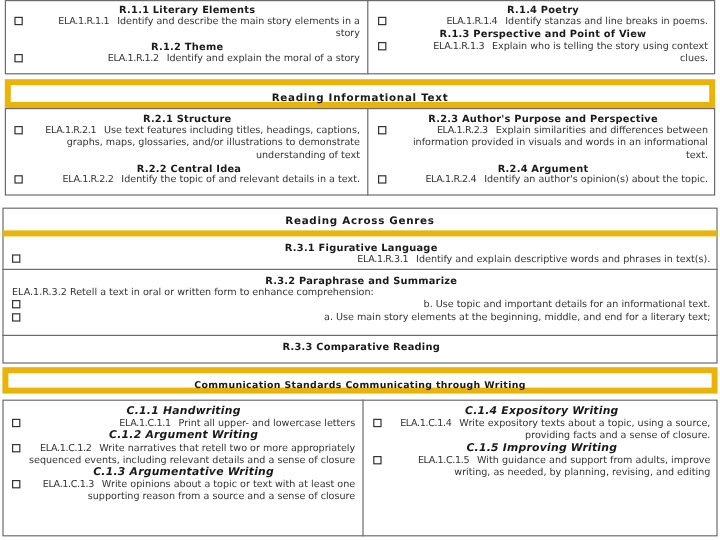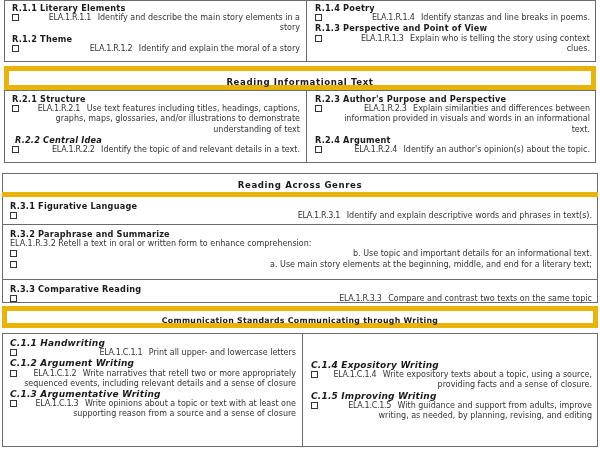--- a/index.html
+++ b/index.html
@@ -1,20 +1,20 @@
 <!DOCTYPE html>
 <html><head>
   <meta charset="utf-8">
   <style>
     * { box-sizing: border-box; margin: 0; padding: 0; }
     html, body { width: 600px; height: 450px; background: #ffffff; overflow: hidden; }
     body { font-family: "DejaVu Sans", sans-serif; color: #2a2a2a; font-size: 8.3px; line-height: 10.2px; position: relative; }
     .box { position: absolute; border: 1px solid #6b6b6b; background: #fff; }
     .cell { position: absolute; padding: 2px 6px 0 8px; }
-    .h { font-weight: bold; font-size: 8.2px; letter-spacing: 0.2px; color: #1a1a1a; }
+    .h { font-weight: bold; font-size: 8.2px; letter-spacing: 0.2px; color: #1a1a1a; text-align: center; }
     .hi { font-style: italic; }
     .item { position: relative; padding-left: 12px; font-size: 8px; color: #333; text-align: right; }
     .item .cb { position: absolute; left: 0; top: 1px; width: 7px; height: 7px; border: 1px solid #333; }
     .item.wide { padding-left: 22px; }
     .plain { font-size: 8px; color: #333; }
     .banner { position: absolute; left: 4px; right: 4px; border: 5px solid #eab308; text-align: center; font-weight: bold; font-size: 8.6px; letter-spacing: 0.6px; color: #1a1a1a; }
     .vdiv { position: absolute; width: 1px; background: #6b6b6b; }
     .hdiv { position: absolute; height: 1px; background: #6b6b6b; }
     .code { letter-spacing: -0.3px; margin-right: 4px; }
   </style>
@@ -61,21 +61,21 @@
 <div class="box" style="left:4px; top:90px; width:592px; height:73px;"></div>
 <div class="vdiv" style="left:306px; top:90px; height:73px;"></div>
 
 <div class="cell" style="left:4px; top:92px; width:302px;">
   <div class="h">R.2.1 Structure</div>
   <div class="item">
     <span class="cb"></span>
     <span class="code">ELA.1.R.2.1</span>
     <span>Use text features including titles, headings, captions, graphs, maps, glossaries, and/or illustrations to demonstrate understanding of text</span>
   </div>
-  <div class="h" style="padding-left:3px;font-style:italic;">R.2.2 Central Idea</div>
+  <div class="h" style="padding-left:3px;">R.2.2 Central Idea</div>
   <div class="item">
     <span class="cb"></span>
     <span class="code">ELA.1.R.2.2</span>
     <span>Identify the topic of and relevant details in a text.</span>
   </div>
 </div>
 
 <div class="cell" style="left:307px; top:92px; width:289px;">
   <div class="h">R.2.3 Author's Purpose and Perspective</div>
   <div class="item">
@@ -116,25 +116,20 @@
   </div>
   <div class="item">
     <span class="cb"></span>
     <span>a. Use main story elements at the beginning, middle, and end for a literary text;</span>
   </div>
 </div>
 <div class="hdiv" style="left:2px; width:596px; top:279px;"></div>
 
 <div class="cell" style="left:2px; top:282px; width:596px;">
   <div class="h">R.3.3 Comparative Reading</div>
-  <div class="item">
-    <span class="cb"></span>
-    <span class="code">ELA.1.R.3.3</span>
-    <span>Compare and contrast two texts on the same topic</span>
-  </div>
 </div>
 
 <div class="banner" style="left:2px; right:2px; top:306px; height:22px; line-height:20px; font-size:7.8px; letter-spacing:0.3px;">
   <span>Communication Standards Communicating through Writing</span>
 </div>
 
 <div class="box" style="left:2px; top:333px; width:596px; height:114px;"></div>
 <div class="vdiv" style="left:302px; top:333px; height:114px;"></div>
 
 <div class="cell" style="left:2px; top:336px; width:300px;">
@@ -151,21 +146,21 @@
     <span>Write narratives that retell two or more appropriately sequenced events, including relevant details and a sense of closure</span>
   </div>
   <div class="h hi" style="font-size:9px;">C.1.3 Argumentative Writing</div>
   <div class="item">
     <span class="cb"></span>
     <span class="code">ELA.1.C.1.3</span>
     <span>Write opinions about a topic or text with at least one supporting reason from a source and a sense of closure</span>
   </div>
 </div>
 
-<div class="cell" style="left:303px; top:336px; width:295px;margin-top:22px;">
+<div class="cell" style="left:303px; top:336px; width:295px;">
   <div class="h hi" style="font-size:9px;">C.1.4 Expository Writing</div>
   <div class="item">
     <span class="cb"></span>
     <span class="code">ELA.1.C.1.4</span>
     <span>Write expository texts about a topic, using a source, providing facts and a sense of closure.</span>
   </div>
   <div class="h hi" style="font-size:9px;">C.1.5 Improving Writing</div>
   <div class="item">
     <span class="cb"></span>
     <span class="code">ELA.1.C.1.5</span>

